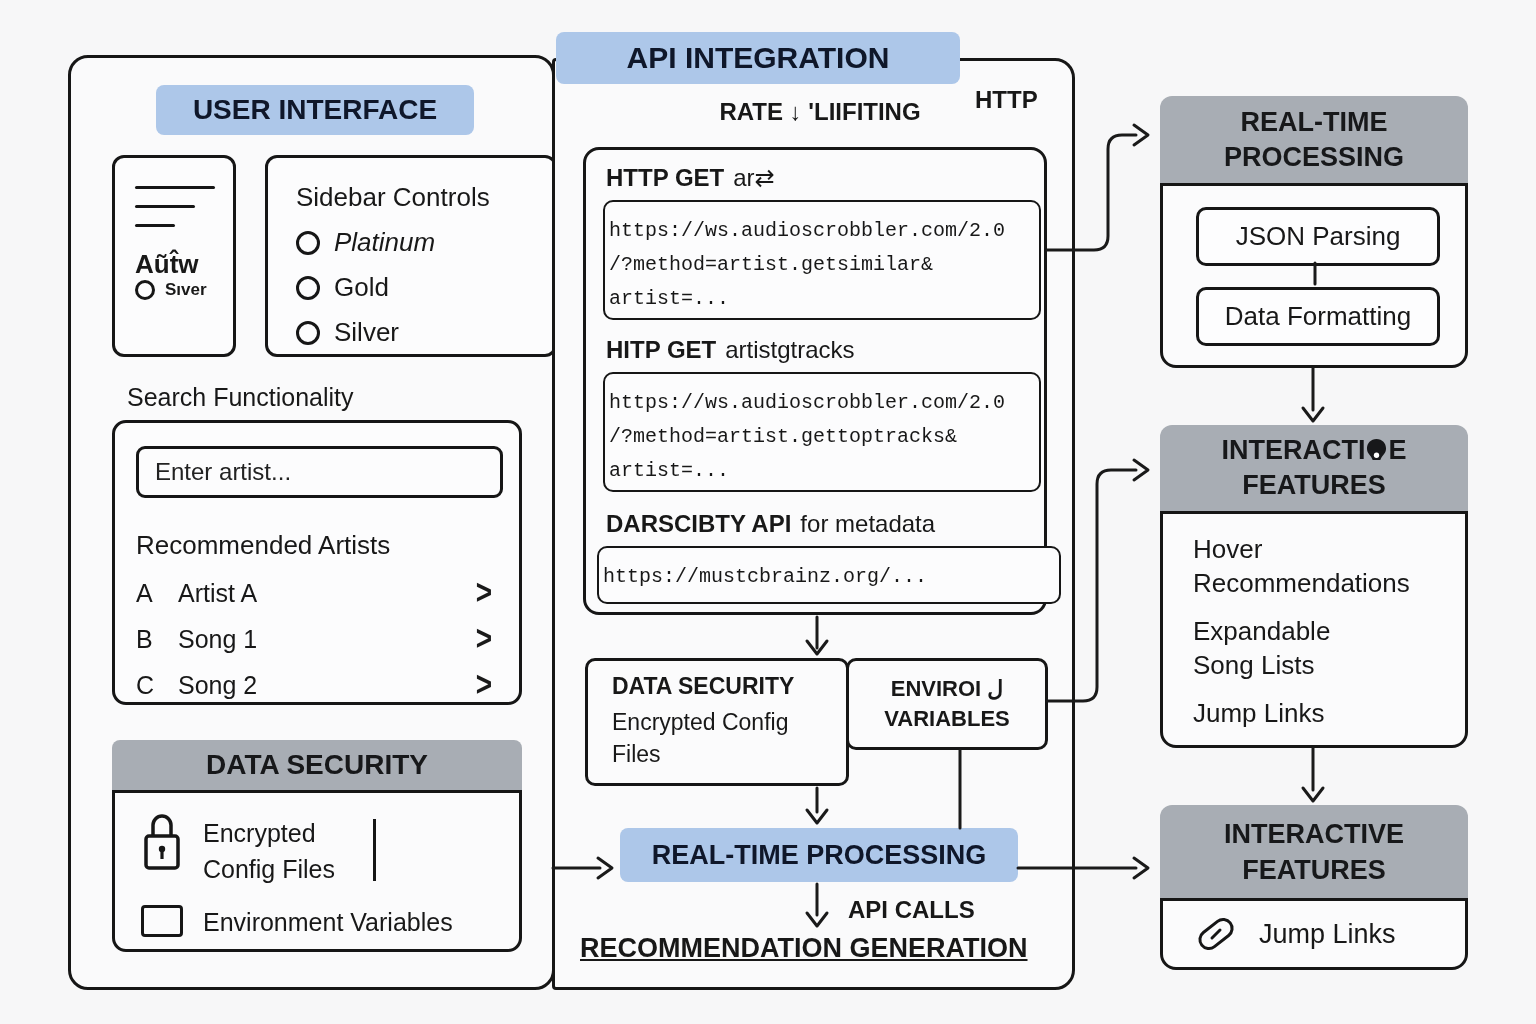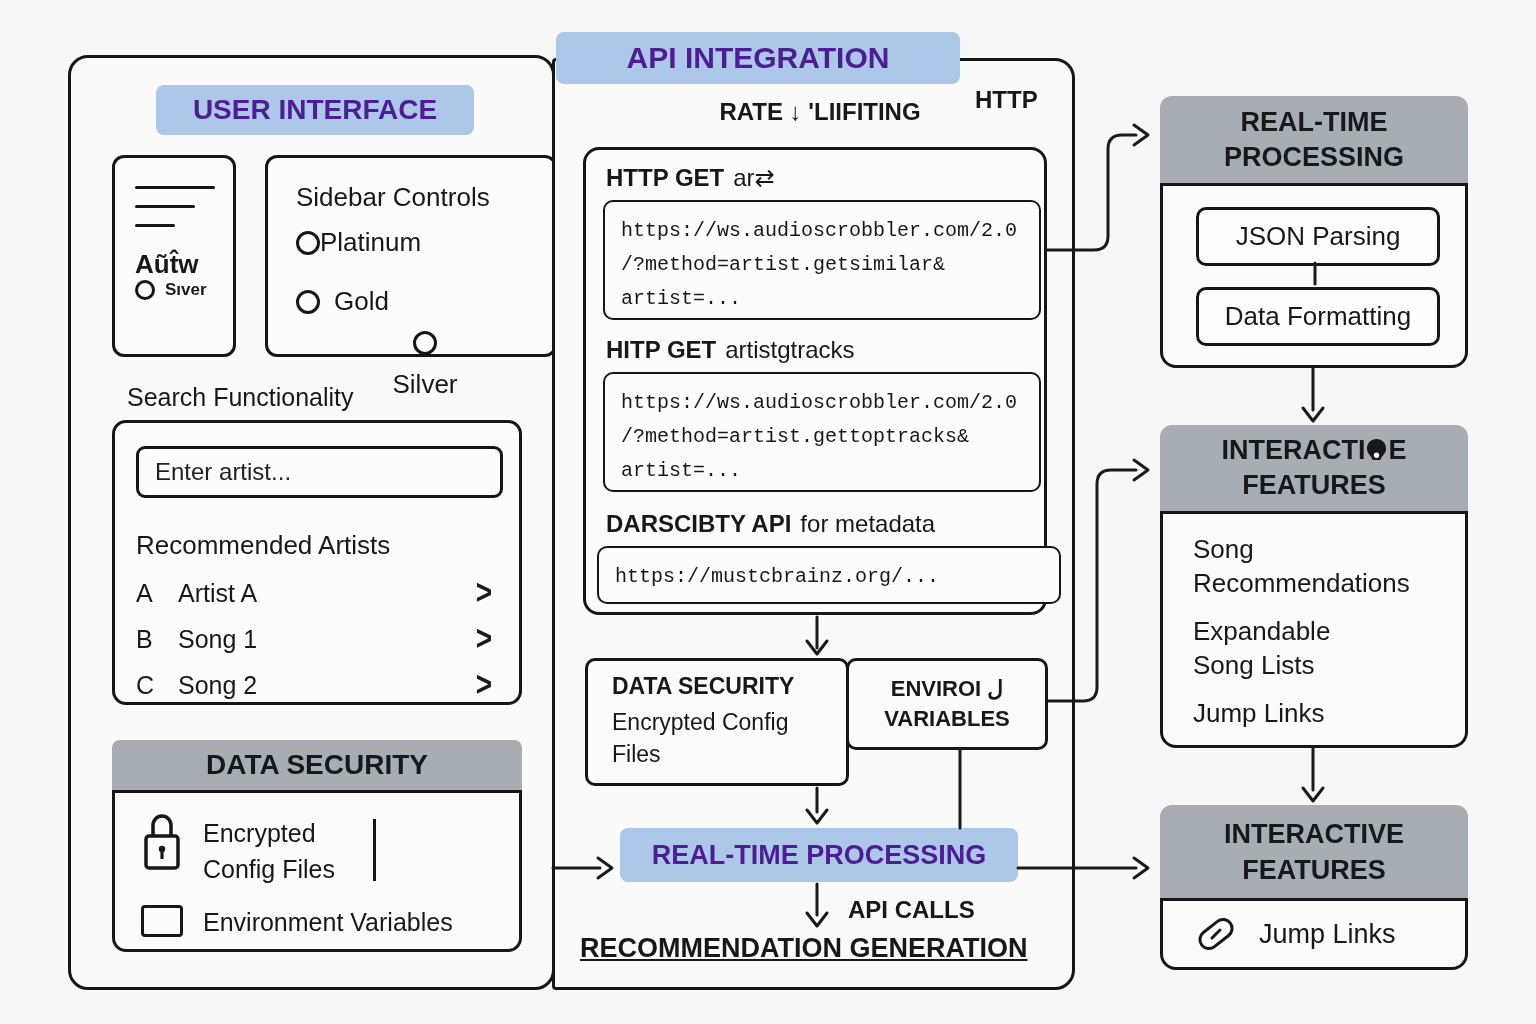--- a/index.html
+++ b/index.html
@@ -1,34 +1,34 @@
 <!DOCTYPE html>
 <html><head>
 <meta charset="utf-8">
 <style>
   * { margin:0; padding:0; box-sizing:border-box; }
   html,body { width:1536px; height:1024px; }
   body { font-family:"Liberation Sans", sans-serif; background:#f7f7f8; color:#181818; position:relative; overflow:hidden; }
   .abs { position:absolute; }
   .panel-box { border:3px solid #161616; border-radius:20px; background:#fafafb; }
   .card { border:3px solid #161616; border-radius:12px; background:#fcfcfd; }
-  .blue-hdr { background:#adc7e9; border-radius:8px; display:flex; align-items:center; justify-content:center; font-weight:bold; color:#4c1d95; }
+  .blue-hdr { background:#adc7e9; border-radius:8px; display:flex; align-items:center; justify-content:center; font-weight:bold; color:#0f172a; }
   .gray-hdr { background:#a8adb4; display:flex; flex-direction:column; align-items:center; justify-content:center; font-weight:bold; color:#17181a; text-align:center; }
   .body-box { border:3px solid #161616; background:#fbfbfc; }
   .mono { font-family:"Liberation Mono", monospace; }
   .radio { display:inline-block; width:24px; height:24px; border:3px solid #161616; border-radius:50%; background:transparent; flex:none; }
   .radio.sm { width:20px; height:20px; }
   .menu-line { height:3px; background:#161616; border-radius:2px; }
   .chev { font-size:28px; font-weight:600; transform:scaleY(1.25); color:#1a1a1a; }
   .row { display:flex; align-items:center; }
   svg.overlay { position:absolute; left:0; top:0; pointer-events:none; }
   .ep-head { display:flex; align-items:baseline; gap:9px; font-size:24px; }
   .ep-head .b { font-weight:800; }
   .ep-head .r { font-weight:500; }
-  .code-box { border:2.5px solid #161616; border-radius:10px; background:#fcfcfd; padding:12px 16px; font-size:20px; line-height:34px; }
+  .code-box { border:2.5px solid #161616; border-radius:10px; background:#fcfcfd; padding:12px 4px; font-size:20px; line-height:34px; }
   input.search { width:367px; height:52px; border:3px solid #161616; border-radius:9px; background:#fcfcfd; font-size:24px; padding:0 16px; font-family:"Liberation Sans",sans-serif; color:#1a1a1a; }
   input.search::placeholder { color:#222; opacity:1; }
   .step-box { border:3px solid #161616; border-radius:10px; background:#fdfdfe; display:flex; align-items:center; justify-content:center; font-size:26px; }
 </style>
 </head>
 <body>
 
 <div class="abs panel-box" style="left:68px; top:55px; width:487px; height:935px;"></div>
 
 <div class="abs blue-hdr" style="left:156px; top:85px; width:318px; height:50px; font-size:28px;">
@@ -43,29 +43,29 @@
   </div>
   <div style="font-size:26px; font-weight:600; margin-top:22px;">Aũt̂w</div>
   <div class="row" style="margin-top:0; gap:10px;">
     <span class="radio sm"></span>
     <span style="font-size:17px; font-weight:600;">Sıver</span>
   </div>
 </div>
 
 <div class="abs card" style="left:265px; top:155px; width:292px; height:202px; padding:24px 0 0 28px;">
   <div style="font-size:26px; margin-bottom:14px;">Sidebar Controls</div>
-  <div class="row" style="margin-bottom:28px;">
+  <div class="row" style="gap:14px; margin-bottom:14px;font-style:italic;">
     <span class="radio"></span>
     <span style="font-size:26px;">Platinum</span>
   </div>
   <div class="row" style="gap:14px; margin-bottom:14px;">
     <span class="radio"></span>
     <span style="font-size:26px;">Gold</span>
   </div>
-  <div class="row" style="gap:14px;flex-direction:column;">
+  <div class="row" style="gap:14px;">
     <span class="radio"></span>
     <span style="font-size:26px;">Silver</span>
   </div>
 </div>
 
 <div class="abs" style="left:127px; top:383px; font-size:25px;">Search Functionality</div>
 
 <div class="abs card" style="left:112px; top:420px; width:410px; height:285px; border-radius:14px; padding:23px 21px 16px 21px;">
   <input class="search" readonly="" placeholder="Enter artist..." style="">
   <div style="font-size:26px; margin-top:32px;">Recommended Artists</div>
@@ -173,21 +173,21 @@
     <span>INTERACTI</span>
       <svg width="21" height="26" viewBox="0 0 22 27" style="margin:0 1px;">
         <path d="M11 1 C5 1 1 5.5 1 11 C1 16.5 5.5 18.5 7 23 L15 23 C16.5 18.5 21 16.5 21 11 C21 5.5 17 1 11 1 Z" fill="#17181a"></path>
         <circle cx="11" cy="18" r="2.8" fill="#fff"></circle>
       </svg>
       <span>E</span>
   </div>
   <div>FEATURES</div>
 </div>
 <div class="abs body-box" style="left:1160px; top:511px; width:308px; height:237px; border-radius:0 0 16px 16px; padding:18px 14px 0 30px; font-size:26px; line-height:34px;">
-  <div style="width:250px; margin-bottom:14px;">Song Recommendations</div>
+  <div style="width:250px; margin-bottom:14px;">Hover Recommendations</div>
   <div style="width:200px; margin-bottom:14px;">Expandable Song Lists</div>
   <div style="width:250px;">Jump Links</div>
 </div>
 
 <div class="abs gray-hdr" style="left:1160px; top:805px; width:308px; height:93px; font-size:27px; line-height:36px; border-radius:12px 12px 0 0;">
   <div>INTERACTIVE</div>
   <div>FEATURES</div>
 </div>
 <div class="abs body-box" style="left:1160px; top:898px; width:308px; height:72px; border-radius:0 0 16px 16px; display:flex; align-items:center; padding-left:30px; gap:20px;">
   <svg width="46" height="42" viewBox="0 0 46 42">

